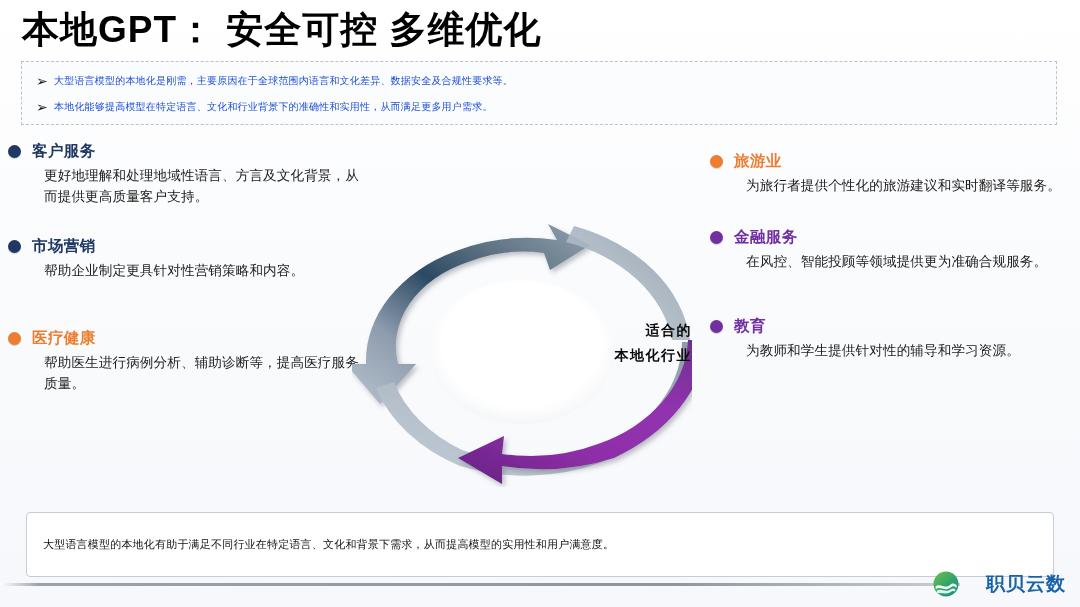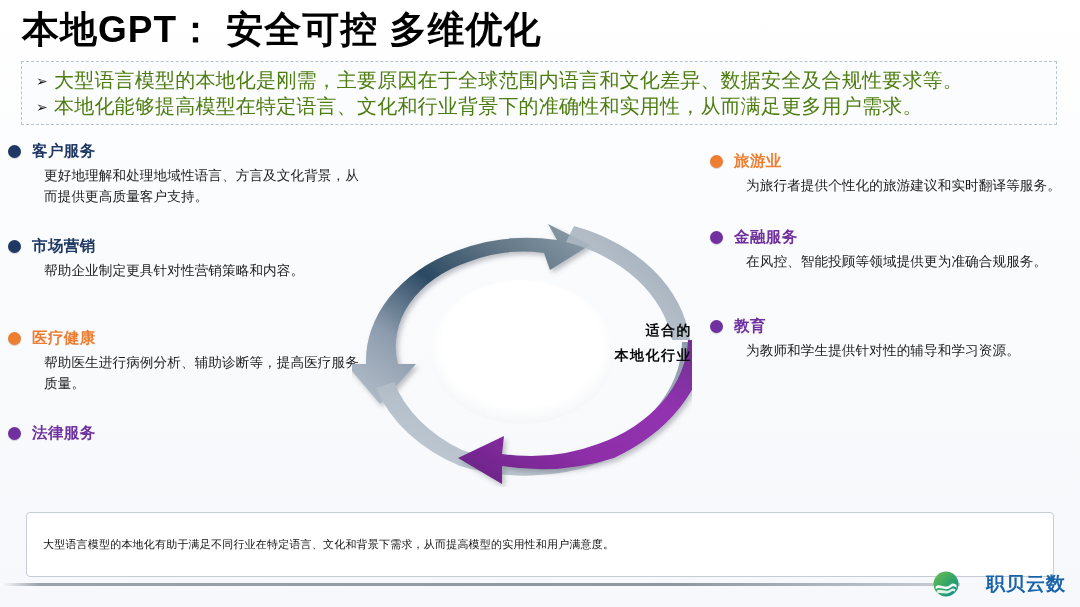--- a/index.html
+++ b/index.html
@@ -58,22 +58,22 @@
     width: 22px;
     flex: 0 0 22px;
     color: #1a1a1a;
     font-size: 14px;
     text-align: left;
     padding-left: 4px;
     box-sizing: border-box;
     line-height: 27px;
   }
   .bullet-text {
-    font-size: 20px;
-    color: #4d7c0f;
+    font-size: 10px;
+    color: #1d4ed8;
     white-space: nowrap;
     letter-spacing: 0.2px;
   }
 
   
   .col {
     position: absolute;
     top: 140px;
     width: 355px;
   }
@@ -237,24 +237,20 @@
 
     <div class="item">
       <div class="item-head">
         <span class="dot" style="background: rgb(237, 125, 49);"></span>
         <span class="item-title" style="color: rgb(237, 125, 49);">医疗健康</span>
       </div>
       <div class="item-desc">帮助医生进行病例分析、辅助诊断等，提高医疗服务质量。</div>
     </div>
 
     <div class="item">
-      <div class="item-head">
-        <span class="dot" style="background: rgb(112, 48, 160);"></span>
-        <span class="item-title" style="color: rgb(112, 48, 160);">法律服务</span>
-      </div>
     </div>
 
   </div>
 
   <div class="col col-right">
 
     <div class="item">
       <div class="item-head">
         <span class="dot" style="background: rgb(237, 125, 49);"></span>
         <span class="item-title" style="color: rgb(237, 125, 49);">旅游业</span>

